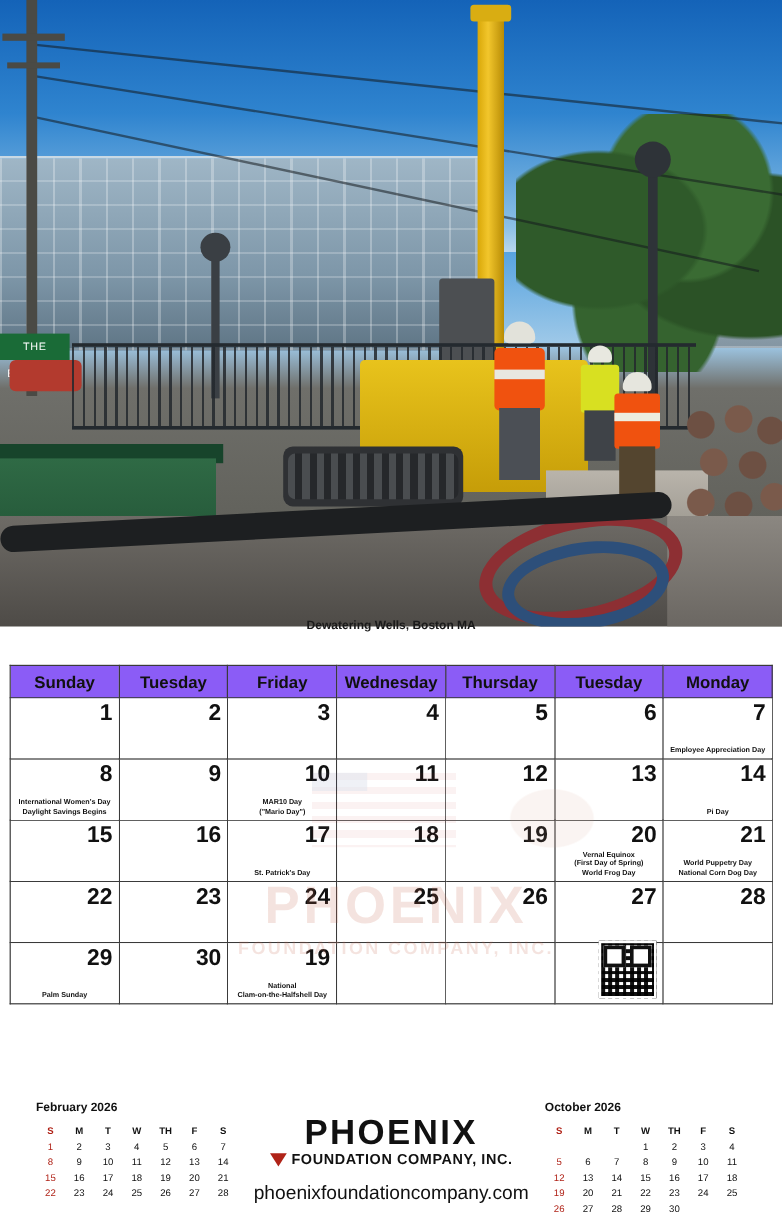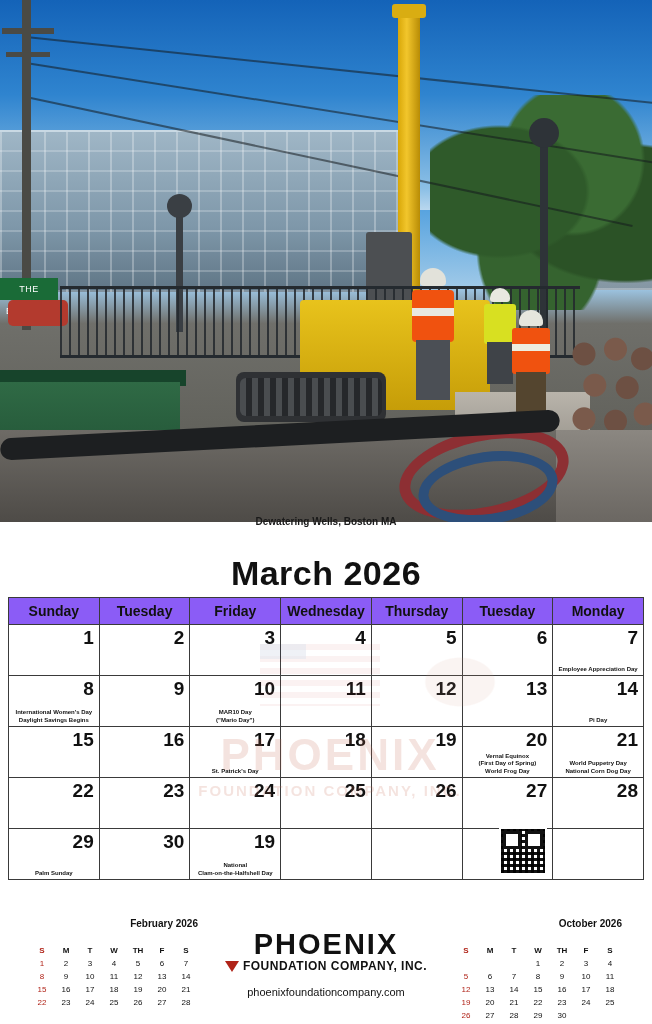--- a/index.html
+++ b/index.html
@@ -212,33 +212,33 @@
       repeating-linear-gradient(180deg, rgba(190,60,60,.5) 0 6px, rgba(255,255,255,.25) 6px 12px);
   }
   .wm-horse{
     position:absolute;left:300px;top:0;width:120px;height:70px;opacity:.6;
     background:radial-gradient(ellipse at 50% 60%, #d7a08b 0 40%, rgba(0,0,0,0) 42%);
   }
 
   
   .footer{position:absolute;left:0;top:914px;width:652px;height:110px;background:#fff;}
   .mini{position:absolute;top:4px;}
-  .mini .mtitle{text-align:right;font-size:10px;font-weight:bold;color:#111;margin-bottom:14px;}
+  .mini .mtitle{text-align:left;font-size:10px;font-weight:bold;color:#111;margin-bottom:6px;}
   table.minit{border-collapse:collapse;table-layout:fixed;}
   table.minit th{font-size:8px;font-weight:bold;color:#111;width:22px;height:12px;text-align:center;}
   table.minit td{font-size:8px;color:#111;width:22px;height:11px;text-align:center;}
   table.minit th.sun, table.minit td.sun{color:#b02318;}
   .mini-left{left:30px;}
   .mini-right{right:30px;}
   .brand{
     position:absolute;left:0;right:0;top:14px;text-align:center;
   }
   .brand .b1{font-size:29px;font-weight:bold;letter-spacing:2px;color:#111;}
   .brand .b2{font-size:12px;font-weight:bold;letter-spacing:.5px;color:#111;margin-top:-2px;}
-  .brand .b3{font-size:11px;color:#111;margin-top:13px;}
+  .brand .b3{font-size:16px;color:#111;margin-top:13px;}
   .tri{display:inline-block;width:0;height:0;border-left:7px solid transparent;border-right:7px solid transparent;border-top:11px solid #b02318;vertical-align:-2px;margin-right:4px;}
 </style>
 </head>
 <body>
 
 <div class="page">
 
   <div class="photo">
     <div class="sky"></div>
     <div class="bldg"></div>
@@ -284,21 +284,20 @@
     <div class="ground"></div>
     <div class="sidewalk"></div>
     <div class="hose-red"></div>
     <div class="hose-blue"></div>
     <div class="blackpipe"></div>
   </div>
 
   <div class="caption">Dewatering Wells, Boston MA</div>
 
   <div class="cal">
-    <div class="month-title">March 2026</div>
     <table class="grid">
       <thead>
           <tr id="wdrow">
             <th>Sunday</th>
             <th>Tuesday</th>
             <th>Friday</th>
             <th>Wednesday</th>
             <th>Thursday</th>
             <th>Tuesday</th>
             <th>Monday</th>

